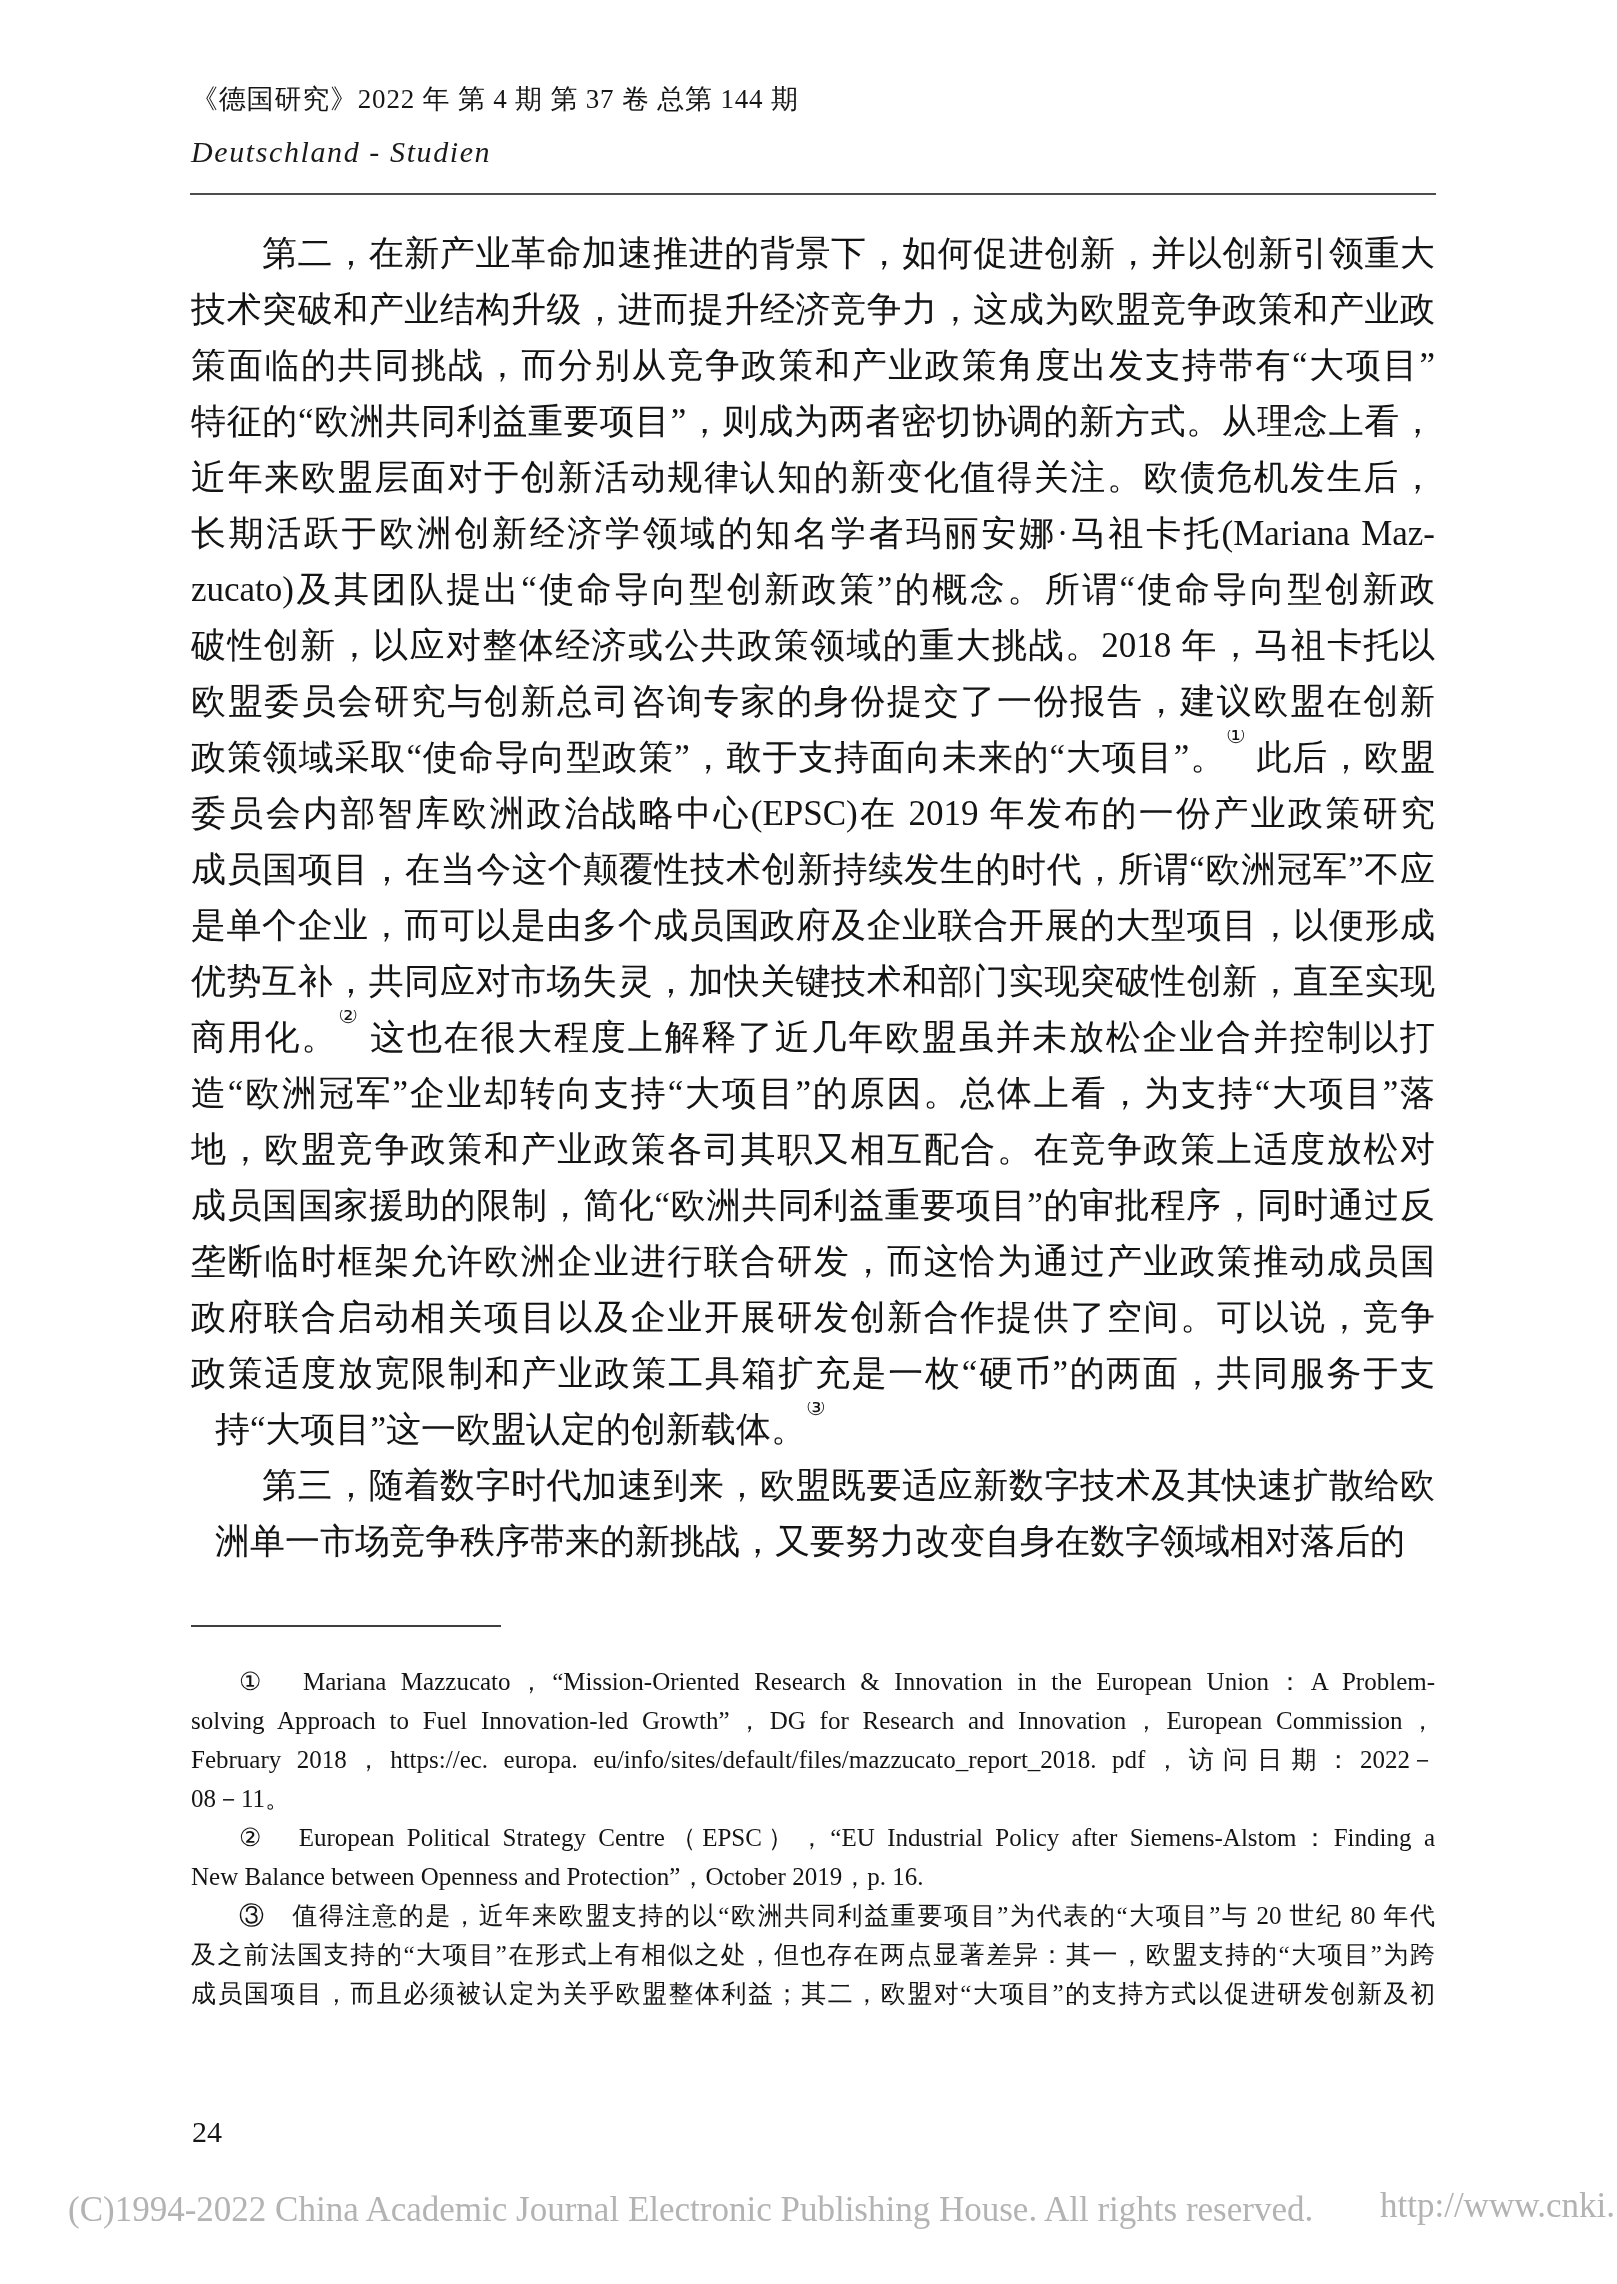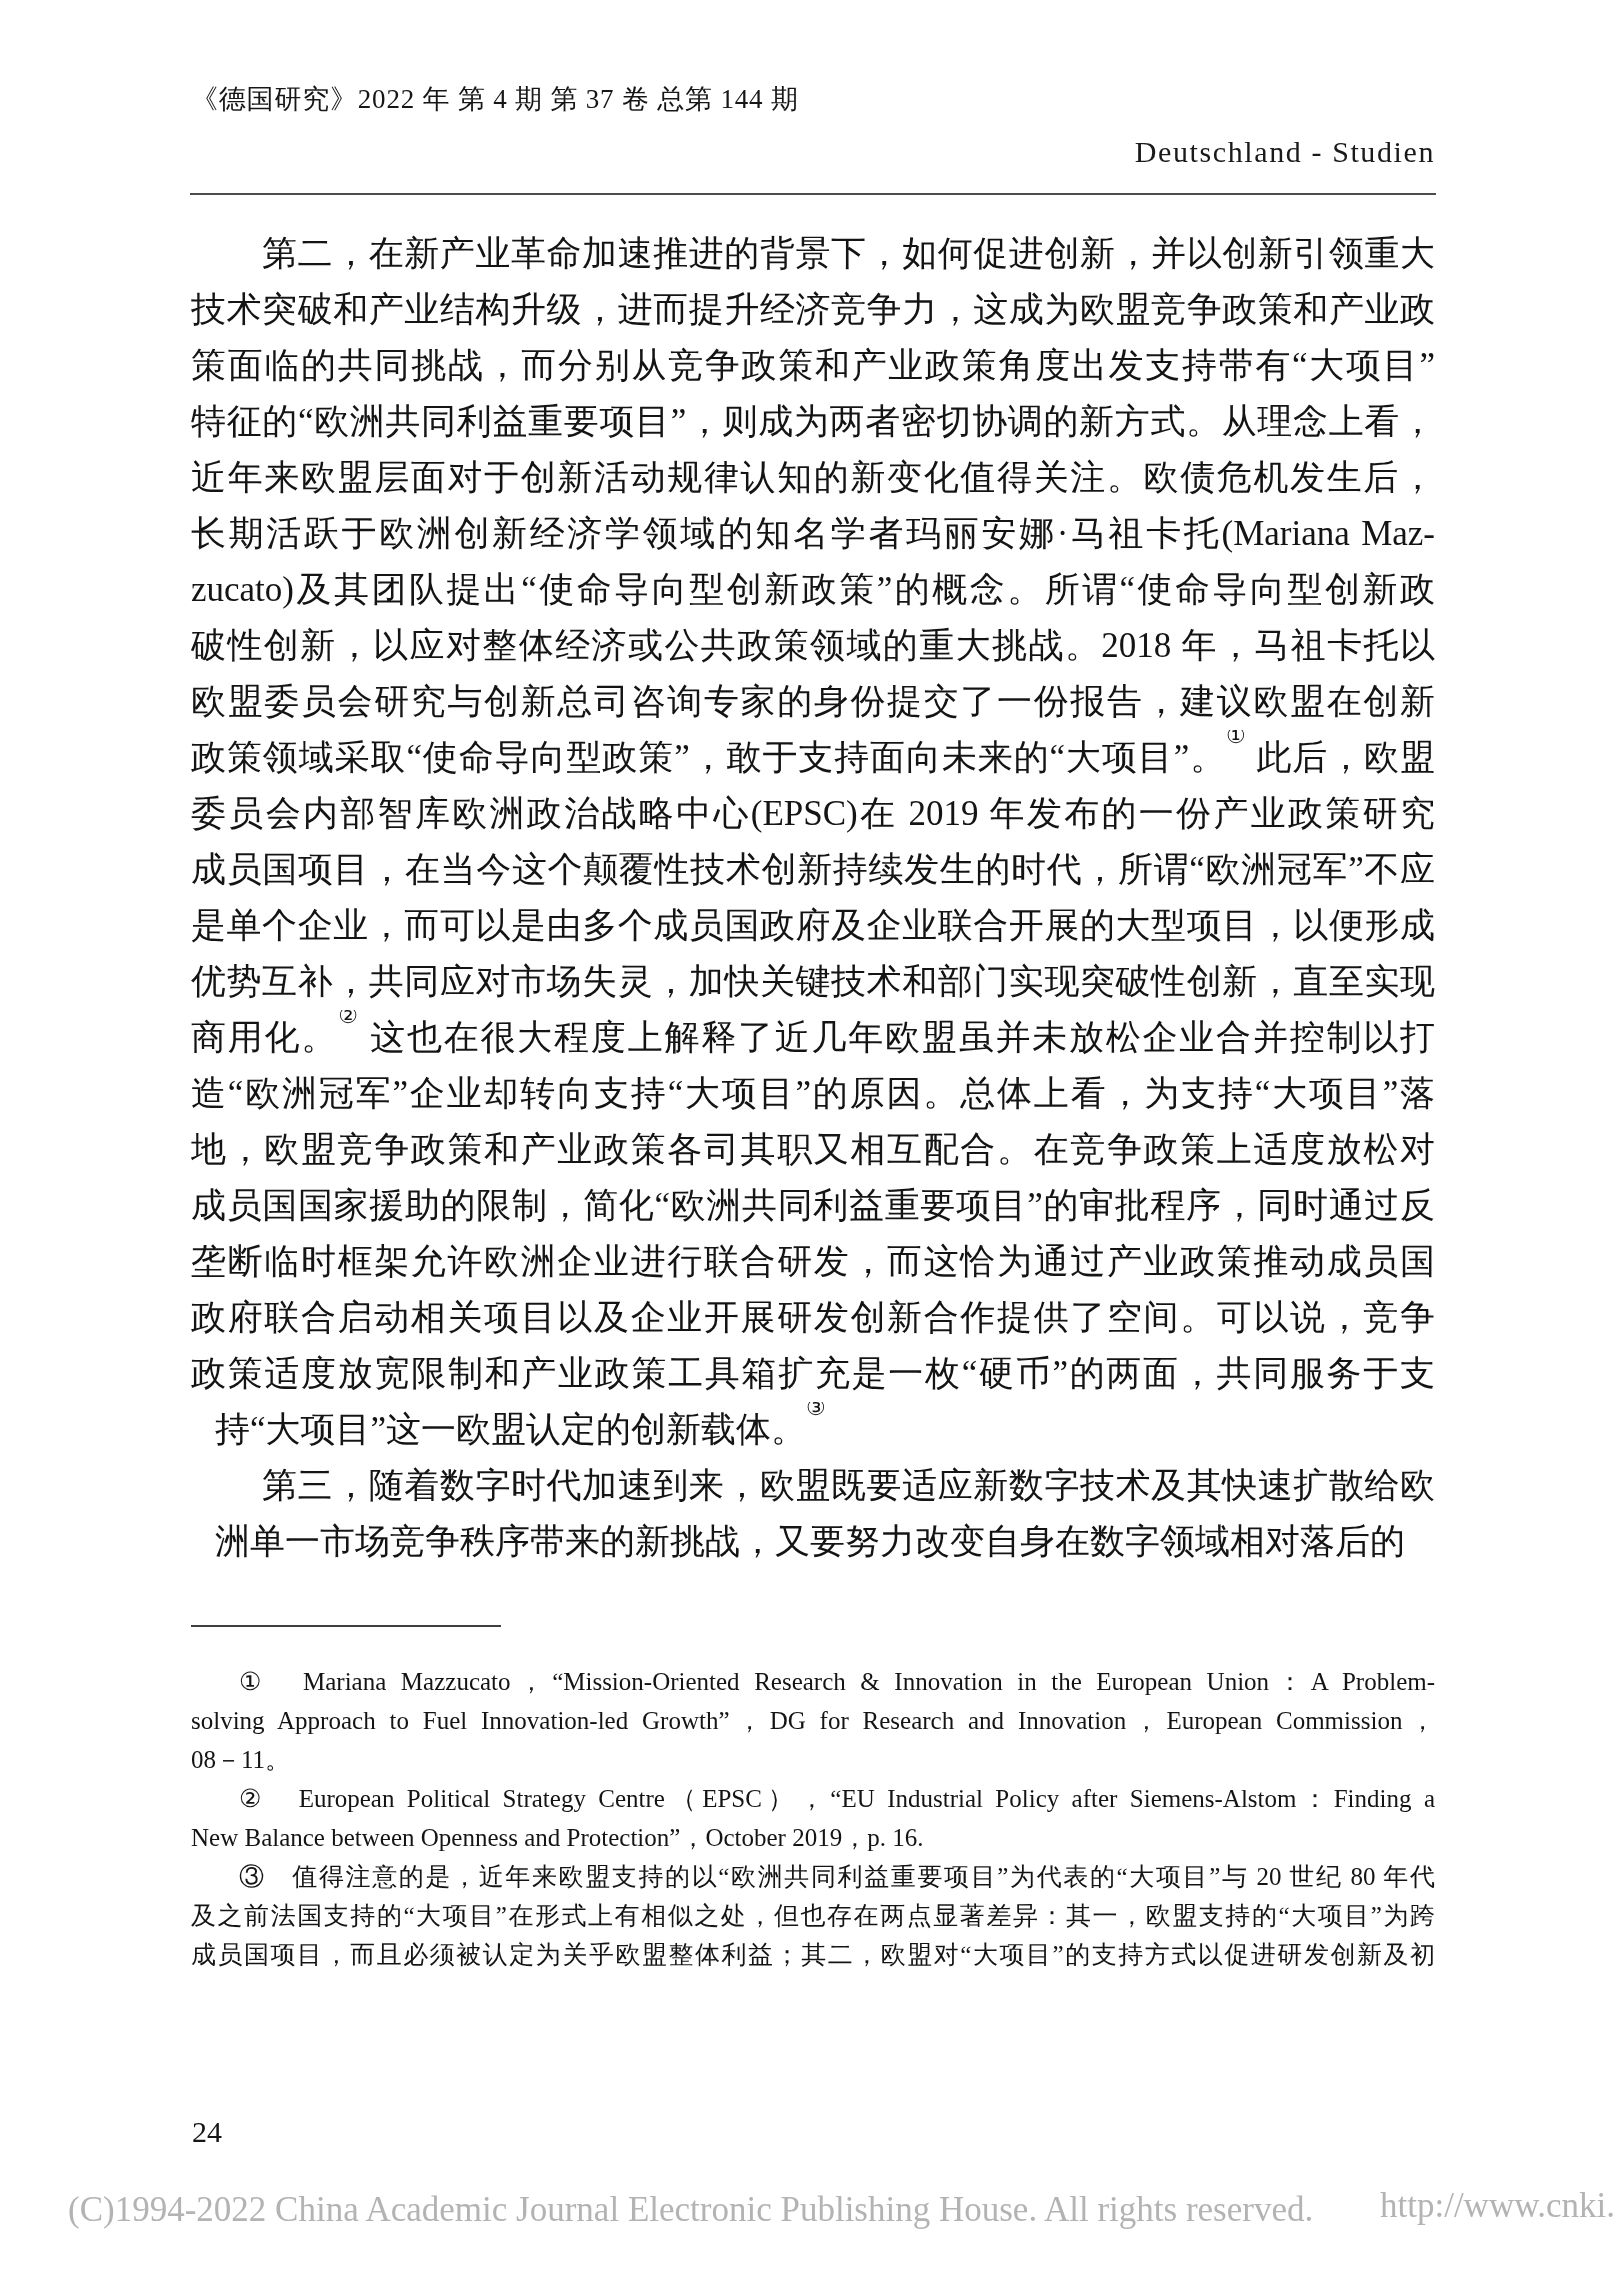--- a/index.html
+++ b/index.html
@@ -15,22 +15,23 @@
   .header-journal {
     position: absolute;
     left: 191px; top: 81px; width: 1244px;
     font-size: 27px;
     letter-spacing: 0.8px;
     color: #161616;
   }
   .header-subtitle {
     position: absolute;
     left: 191px; top: 135px; width: 1244px;
-    text-align: right;
+    text-align: left;
     font-size: 30px;
+    font-style: italic;
     letter-spacing: 1.6px;
     color: #1a1a1a;
   }
   .header-rule {
     position: absolute;
     left: 190px; top: 193px; width: 1246px; height: 1.6px;
     background: #4c4c4c;
   }
   .article-body {
     position: absolute;
@@ -120,20 +121,21 @@
       <div class="bline plast">持“大项目”这一欧盟认定的创新载体。<sup class="fnref">③</sup></div>
       <div class="bline indent">第三，随着数字时代加速到来，欧盟既要适应新数字技术及其快速扩散给欧</div>
       <div class="bline plast">洲单一市场竞争秩序带来的新挑战，又要努力改变自身在数字领域相对落后的</div>
     </div>
 
   <div class="fn-rule"></div>
   <div class="footnotes">
       <div class="footnote">
         <div class="fline">①　Mariana Mazzucato，“Mission-Oriented Research &amp; Innovation in the European Union：A Problem-</div>
         <div class="fline">solving Approach to Fuel Innovation-led Growth”，DG for Research and Innovation，European Commission，</div>
+        <div class="fline">February 2018，https://ec. europa. eu/info/sites/default/files/mazzucato_report_2018. pdf，访问日期：2022－</div>
         <div class="fline plast">08－11。</div>
       </div>
       <div class="footnote">
         <div class="fline">②　European Political Strategy Centre（EPSC），“EU Industrial Policy after Siemens-Alstom：Finding a</div>
         <div class="fline plast">New Balance between Openness and Protection”，October 2019，p. 16.</div>
       </div>
       <div class="footnote">
         <div class="fline">③　值得注意的是，近年来欧盟支持的以“欧洲共同利益重要项目”为代表的“大项目”与 20 世纪 80 年代</div>
         <div class="fline">及之前法国支持的“大项目”在形式上有相似之处，但也存在两点显著差异：其一，欧盟支持的“大项目”为跨</div>
         <div class="fline">成员国项目，而且必须被认定为关乎欧盟整体利益；其二，欧盟对“大项目”的支持方式以促进研发创新及初</div>

